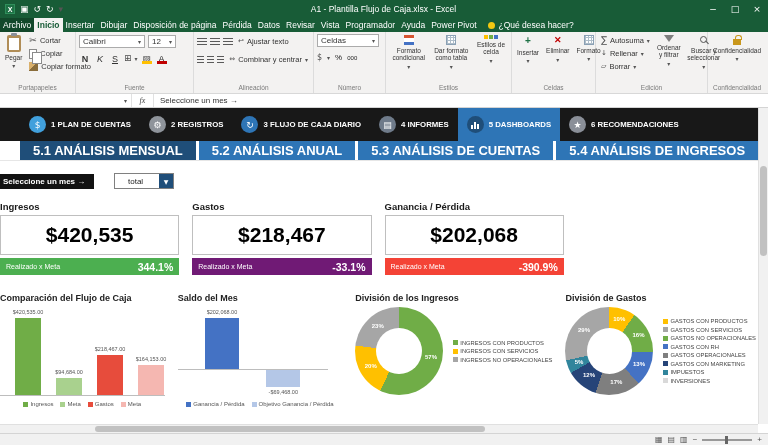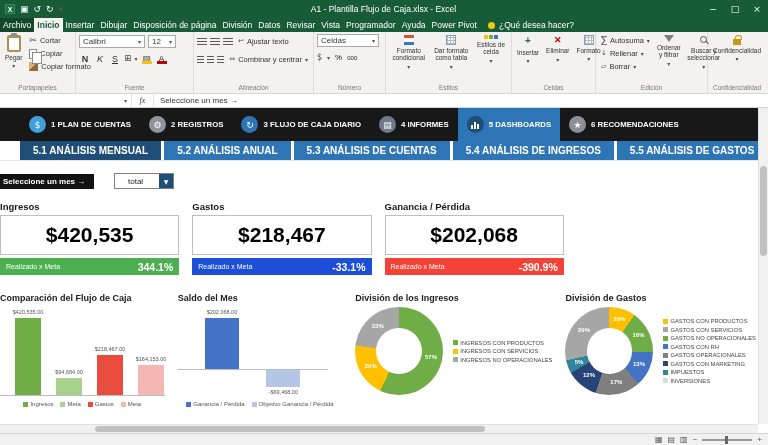--- a/index.html
+++ b/index.html
@@ -70,21 +70,21 @@
   
   .navbar{position:absolute;top:108px;left:0;right:0;height:33px;background:#181818;display:flex;align-items:stretch;padding-left:20px}
   .nav-item{display:flex;align-items:center;gap:5px;color:#fff;font-weight:bold;font-size:7.8px;padding:0 9px;white-space:nowrap;cursor:pointer}
   .nav-item.active{background:#2E75B6}
   .nav-ic{width:17px;height:17px;border-radius:50%;display:flex;align-items:center;justify-content:center;color:#fff;font-size:9px;flex:none;font-family:"DejaVu Sans",sans-serif;font-weight:normal}
   .nav-ic .bars{display:flex;align-items:flex-end;gap:1px;height:8px}
   .nav-ic .bars i{width:2px;background:#fff;display:block}
 
   
   .subtabs{position:absolute;top:141px;left:0;right:0;height:20px;background:#fff;display:flex;gap:3px;padding-left:20px;border-bottom:1px solid #e6e6e6}
-  .subtab{background:#2E75B6;color:#fff;font-weight:bold;font-size:10px;display:flex;align-items:center;padding:0 13px;white-space:nowrap;cursor:pointer}
+  .subtab{background:#2E75B6;color:#fff;font-weight:bold;font-size:13px;display:flex;align-items:center;padding:0 13px;white-space:nowrap;cursor:pointer}
   .subtab.active{background:#1F4E79}
 
   
   .content{position:absolute;top:161px;left:0;right:10px;bottom:21px;background:#fff}
   .sel-label{position:absolute;left:-6px;top:13px;background:#121212;color:#fff;font-size:8px;font-weight:bold;padding:3px 9px;white-space:nowrap}
   .sel-combo{position:absolute;left:114px;top:12px;width:60px;height:16px;border:1px solid #808080;background:#fff;font-size:8px;display:flex;align-items:center;padding-left:13px}
   .sel-combo .btn{margin-left:auto;width:14px;height:100%;background:#1F4E79;color:#fff;display:flex;align-items:center;justify-content:center;font-size:6px;font-family:"DejaVu Sans",sans-serif}
 
   .kpi-row{position:absolute;top:40px;left:0;right:2px;display:grid;grid-template-columns:repeat(4,1fr);gap:13px}
   .kpi .t{font-weight:bold;font-size:9.5px;color:#1a1a1a;margin-bottom:3px}
@@ -139,21 +139,21 @@
     </div>
   </div>
 
   <div class="tabrow">
     <div id="ribbon-tabs" style="display:flex">
         <div class="rtab file">Archivo</div>
         <div class="rtab active">Inicio</div>
         <div class="rtab">Insertar</div>
         <div class="rtab">Dibujar</div>
         <div class="rtab">Disposición de página</div>
-        <div class="rtab">División</div>
+        <div class="rtab">Pérdida</div>
         <div class="rtab">Datos</div>
         <div class="rtab">Revisar</div>
         <div class="rtab">Vista</div>
         <div class="rtab">Programador</div>
         <div class="rtab">Ayuda</div>
         <div class="rtab">Power Pivot</div>
       </div>
     <div class="tellme">
       <span class="bulb"></span>
       <span>¿Qué desea hacer?</span>
@@ -410,21 +410,21 @@
         <div class="t">Ingresos</div>
         <div class="box">$420,535</div>
         <div class="meta" style="background: rgb(76, 175, 80);">
           <span>Realizado x Meta</span>
           <b>344.1%</b>
         </div>
       </div>
       <div class="kpi">
         <div class="t">Gastos</div>
         <div class="box">$218,467</div>
-        <div class="meta" style="background: #1d4ed8;">
+        <div class="meta" style="background: #701a75;">
           <span>Realizado x Meta</span>
           <b>-33.1%</b>
         </div>
       </div>
       <div class="kpi">
         <div class="t">Ganancia / Pérdida</div>
         <div class="box">$202,068</div>
         <div class="meta" style="background: rgb(244, 67, 54);">
           <span>Realizado x Meta</span>
           <b>-390.9%</b>

